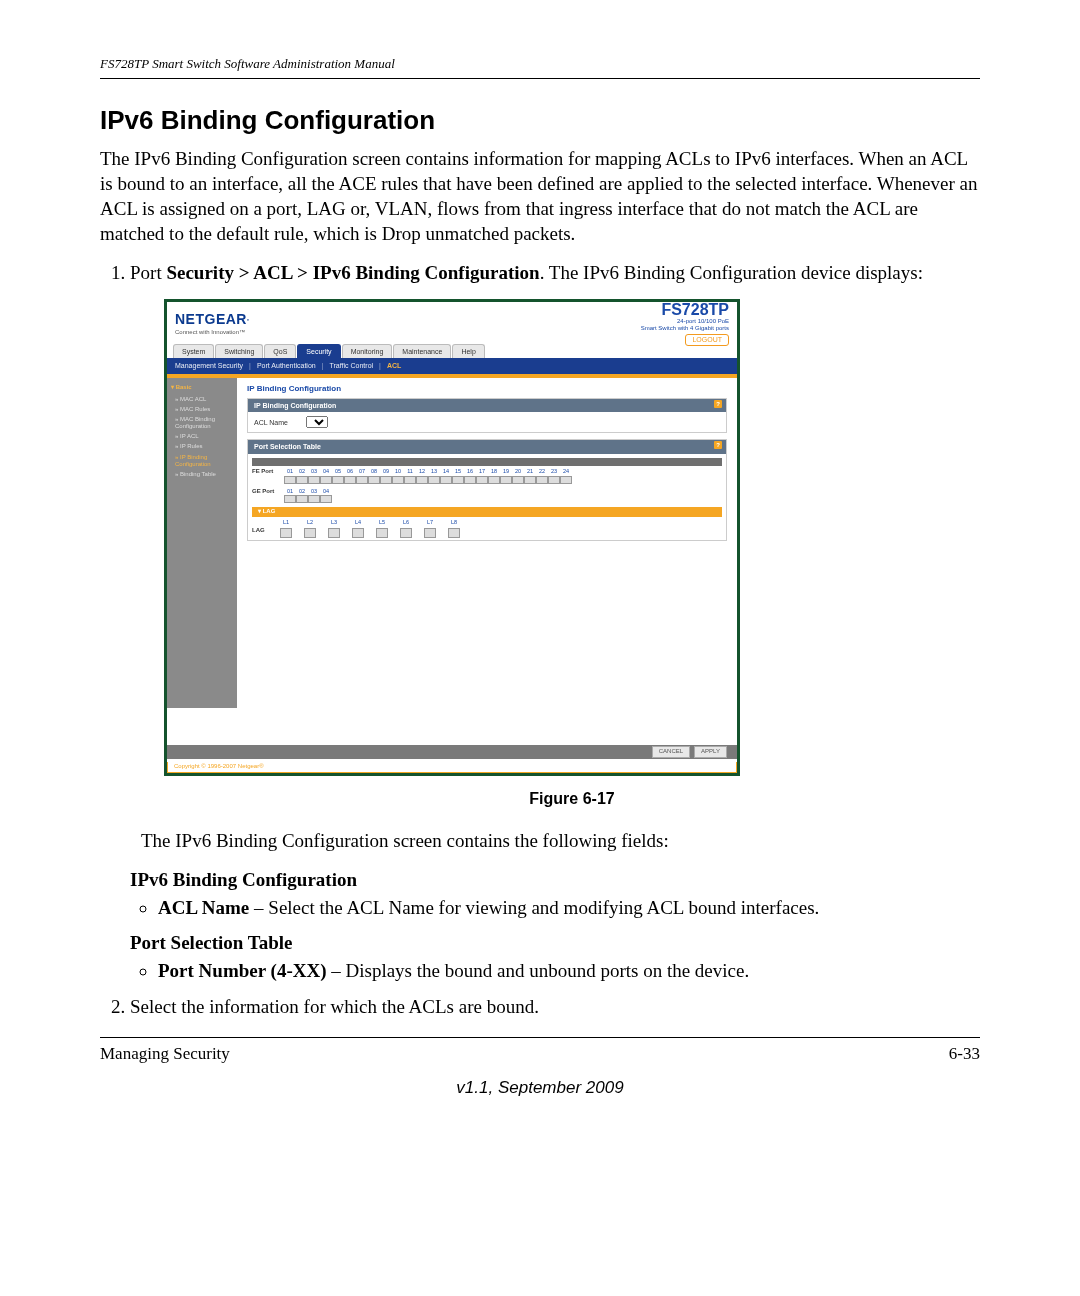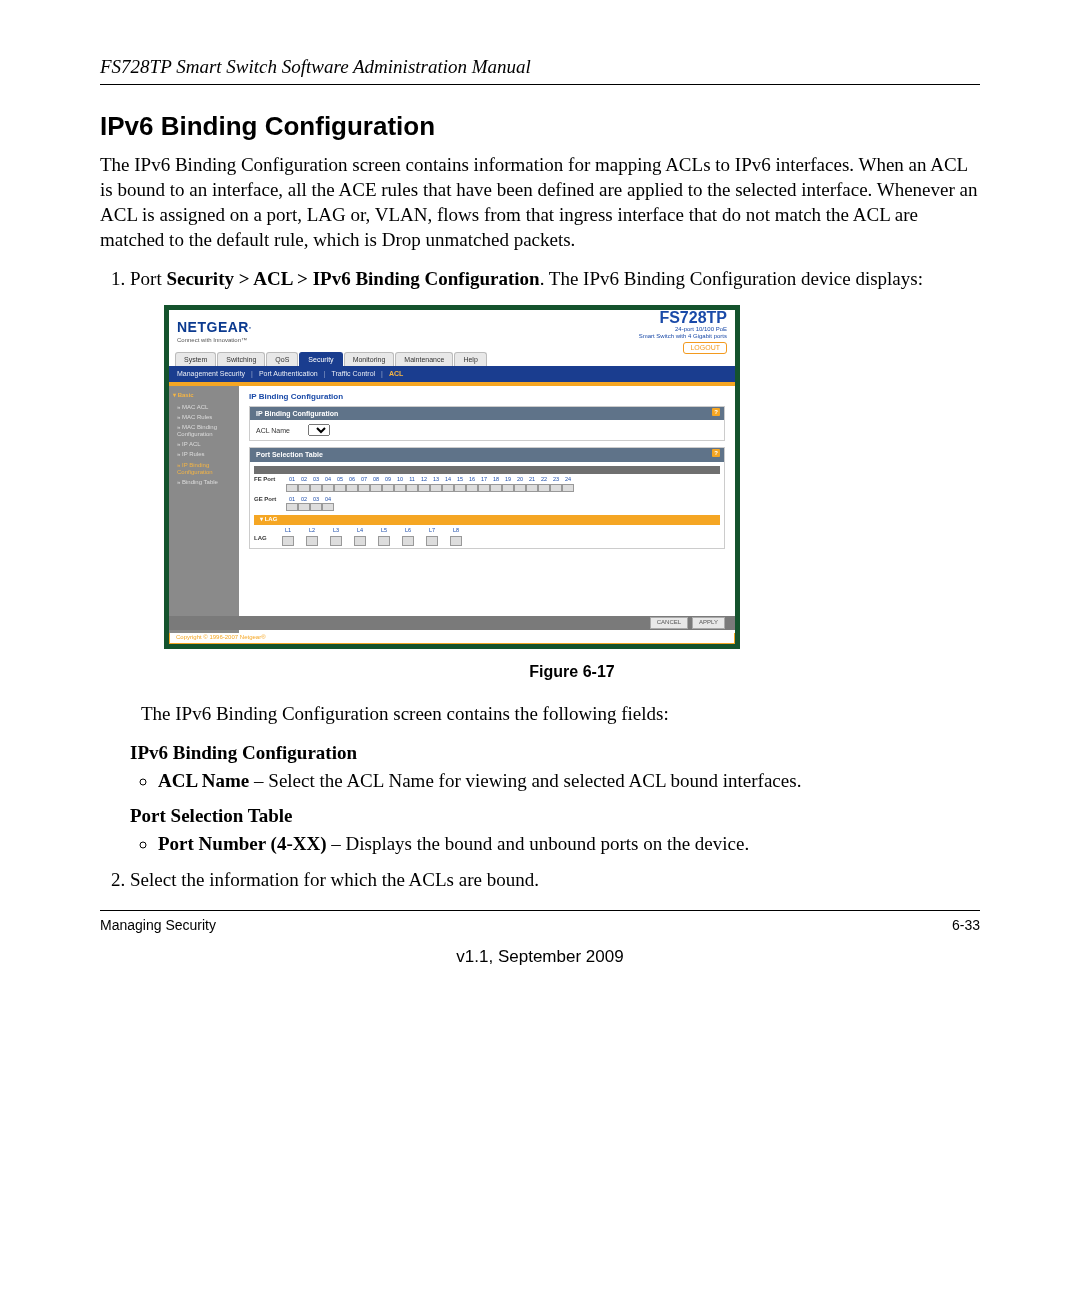--- a/index.html
+++ b/index.html
@@ -11,21 +11,21 @@
   }
   .page {
     width: 1080px;
     height: 1296px;
     box-sizing: border-box;
     padding: 56px 100px 40px 100px;
     position: relative;
   }
   .runhead {
     font-style: italic;
-    font-size: 19px;
+    font-size: 13px;
     margin-bottom: 6px;
   }
   .hr-top, .hr-bottom {
     border: none;
     border-top: 1.5px solid #000;
     margin: 0 0 26px 0;
   }
   .hr-bottom {
     margin: 18px 0 6px 0;
   }
@@ -64,39 +64,40 @@
   }
   ul.fields li { margin-bottom: 6px; line-height: 1.3; }
   .subhead {
     font-weight: bold;
     font-size: 19px;
     margin: 6px 0 4px 30px;
   }
   .footer-row {
     display: flex;
     justify-content: space-between;
-    font-size: 14px;
-    font-family: Liberation Sans, sans-serif;
+    font-size: 17px;
+    font-family: Liberation Serif, serif;
     margin-top: 4px;
   }
   .footer-ver {
     text-align: center;
+    font-style: italic;
     font-size: 17px;
     font-family: Arial, Helvetica, sans-serif;
     margin-top: 14px;
   }
 
   
   .screenshot {
     width: 576px;
-    height: 344px;
+    height: 477px;
     margin: 14px 0 12px 34px;
     font-family: Arial, Helvetica, sans-serif;
     background: #fff;
-    border: 5px solid #14532d;
+    border: 3px solid #14532d;
     box-sizing: border-box;
     position: relative;
     overflow: hidden;
   }
   .ss-header {
     height: 38px;
     display: flex;
     justify-content: space-between;
     align-items: center;
     padding: 2px 8px 0 8px;
@@ -497,21 +498,21 @@
         </div>
         <div class="copyright">Copyright © 1996-2007 Netgear®</div>
       </div>
 
       <div class="fig-caption">Figure 6-17</div>
 
       <p class="body" style="margin-left:11px;">The IPv6 Binding Configuration screen contains the following fields:</p>
 
       <div class="subhead" style="margin-left:0;">IPv6 Binding Configuration</div>
       <ul class="fields" style="padding-left:28px;">
-        <li><span class="bold">ACL Name</span><span> – Select the ACL Name for viewing and selected ACL bound interfaces.</span></li>
+        <li><span class="bold">ACL Name</span><span> – Select the ACL Name for viewing and modifying ACL bound interfaces.</span></li>
       </ul>
 
       <div class="subhead" style="margin-left:0;">Port Selection Table</div>
       <ul class="fields" style="padding-left:28px;">
         <li><span class="bold">Port Number (4-XX)</span><span> – Displays the bound and unbound ports on the device.</span></li>
       </ul>
     </li>
 
     <li>Select the information for which the ACLs are bound.</li>
   </ol>

